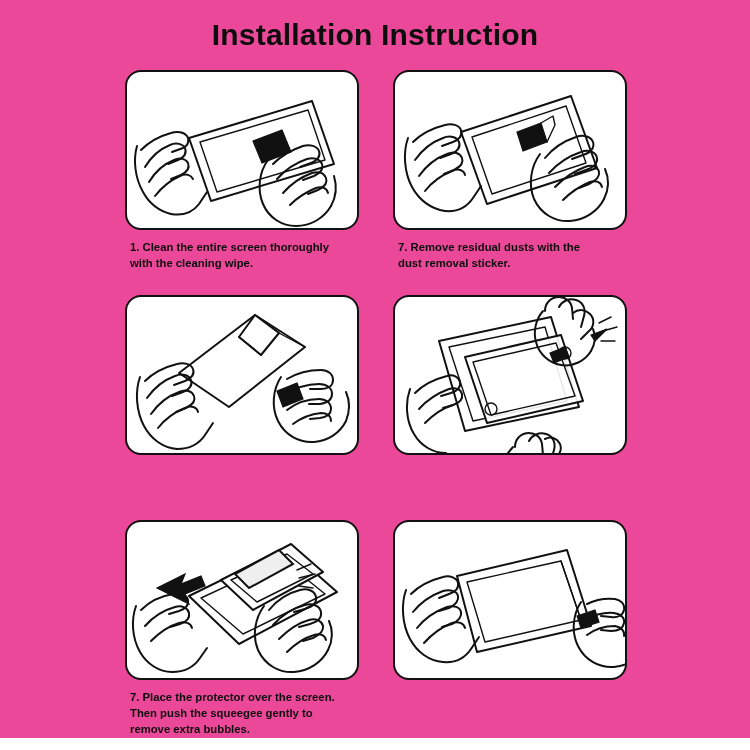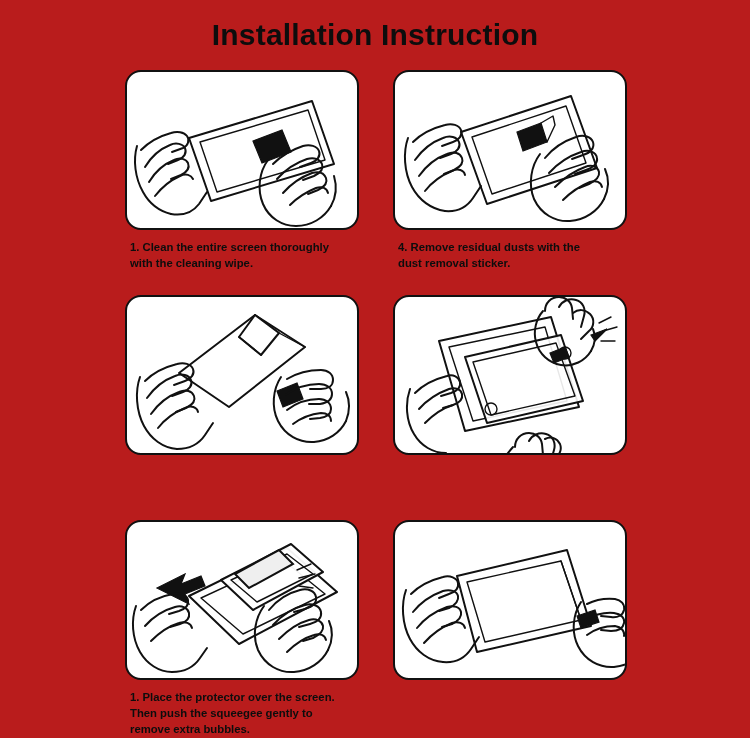--- a/index.html
+++ b/index.html
@@ -8,21 +8,21 @@
     padding: 0;
     width: 750px;
     height: 750px;
     background: #ffffff;
     font-family: "Liberation Sans", sans-serif;
   }
   #page {
     position: relative;
     width: 750px;
     height: 738px;
-    background: #b91c1c;
+    background: #ec4899;
     overflow: hidden;
   }
   #title {
     text-align: center;
     font-size: 30px;
     font-weight: bold;
     color: #0d0d0d;
     letter-spacing: 0.2px;
     margin: 18px 0 0 0;
     line-height: 1.1;
@@ -120,21 +120,21 @@
           <path class="lnthin" d="M146 51 L158 44 L160 53 L152 70"></path>
 
           <path class="ln" d="M150 86 C158 76 169 69 181 65 C189 62 196 65 198 70 C200 76 195 81 188 83 L177 87"></path>
           <path class="ln" d="M154 101 C163 91 174 84 186 80 C194 77 201 80 202 86 C203 91 198 96 191 98 L180 102"></path>
           <path class="ln" d="M160 115 C169 106 179 99 190 95 C197 92 203 95 204 100 C205 105 200 109 194 112 L184 116"></path>
           <path class="ln" d="M168 128 C176 120 185 114 195 110 C201 108 206 110 207 115"></path>
           <path class="ln" d="M145 82 C136 94 133 112 139 127 C146 142 160 150 175 149 C190 148 203 139 209 127"></path>
           <path class="ln" d="M209 127 C214 117 214 106 210 97"></path>
         </svg>
       </div>
-      <div class="caption">4. Remove residual dusts with the
+      <div class="caption">7. Remove residual dusts with the
 dust removal sticker.</div>
     </div>
 
     <div class="step">
       <div class="panel">
         <svg width="234" height="160" viewBox="0 0 234 160">
 
           <path class="wh" d="M52 76 L128 18 L178 50 L102 110 Z"></path>
           <path class="lnthin" d="M128 18 L152 36 L178 50"></path>
           <path class="wh" d="M128 18 L152 36 L134 58 L112 40 Z"></path>
@@ -220,21 +220,21 @@
           <path class="ln" d="M142 88 C150 78 161 71 173 68 C181 66 188 69 189 75 C190 81 185 85 178 87 L167 90"></path>
           <path class="ln" d="M146 103 C155 93 166 86 178 83 C186 81 193 84 194 90 C195 96 190 100 183 102 L172 105"></path>
           <path class="ln" d="M152 117 C161 108 171 101 182 98 C189 96 195 99 196 104 C197 109 192 113 186 116 L176 119"></path>
           <path class="ln" d="M160 130 C168 122 177 116 187 113 C193 111 198 113 199 118"></path>
           <path class="ln" d="M137 84 C128 96 125 114 131 128 C138 143 152 151 167 150 C182 149 195 140 201 128"></path>
           <path class="ln" d="M201 128 C206 118 206 108 202 99"></path>
 
           <path class="lnthin" d="M170 48 L184 42 M172 56 L188 52 M172 64 L186 66"></path>
         </svg>
       </div>
-      <div class="caption">1. Place the protector over the screen.
+      <div class="caption">7. Place the protector over the screen.
 Then push the squeegee gently to
 remove extra bubbles.</div>
     </div>
 
     <div class="step">
       <div class="panel">
         <svg width="234" height="160" viewBox="0 0 234 160">
 
           <path class="wh" d="M62 54 L172 28 L196 104 L82 130 Z"></path>
           <path class="lnthin" d="M72 60 L166 39 L186 98 L90 120 Z"></path>

